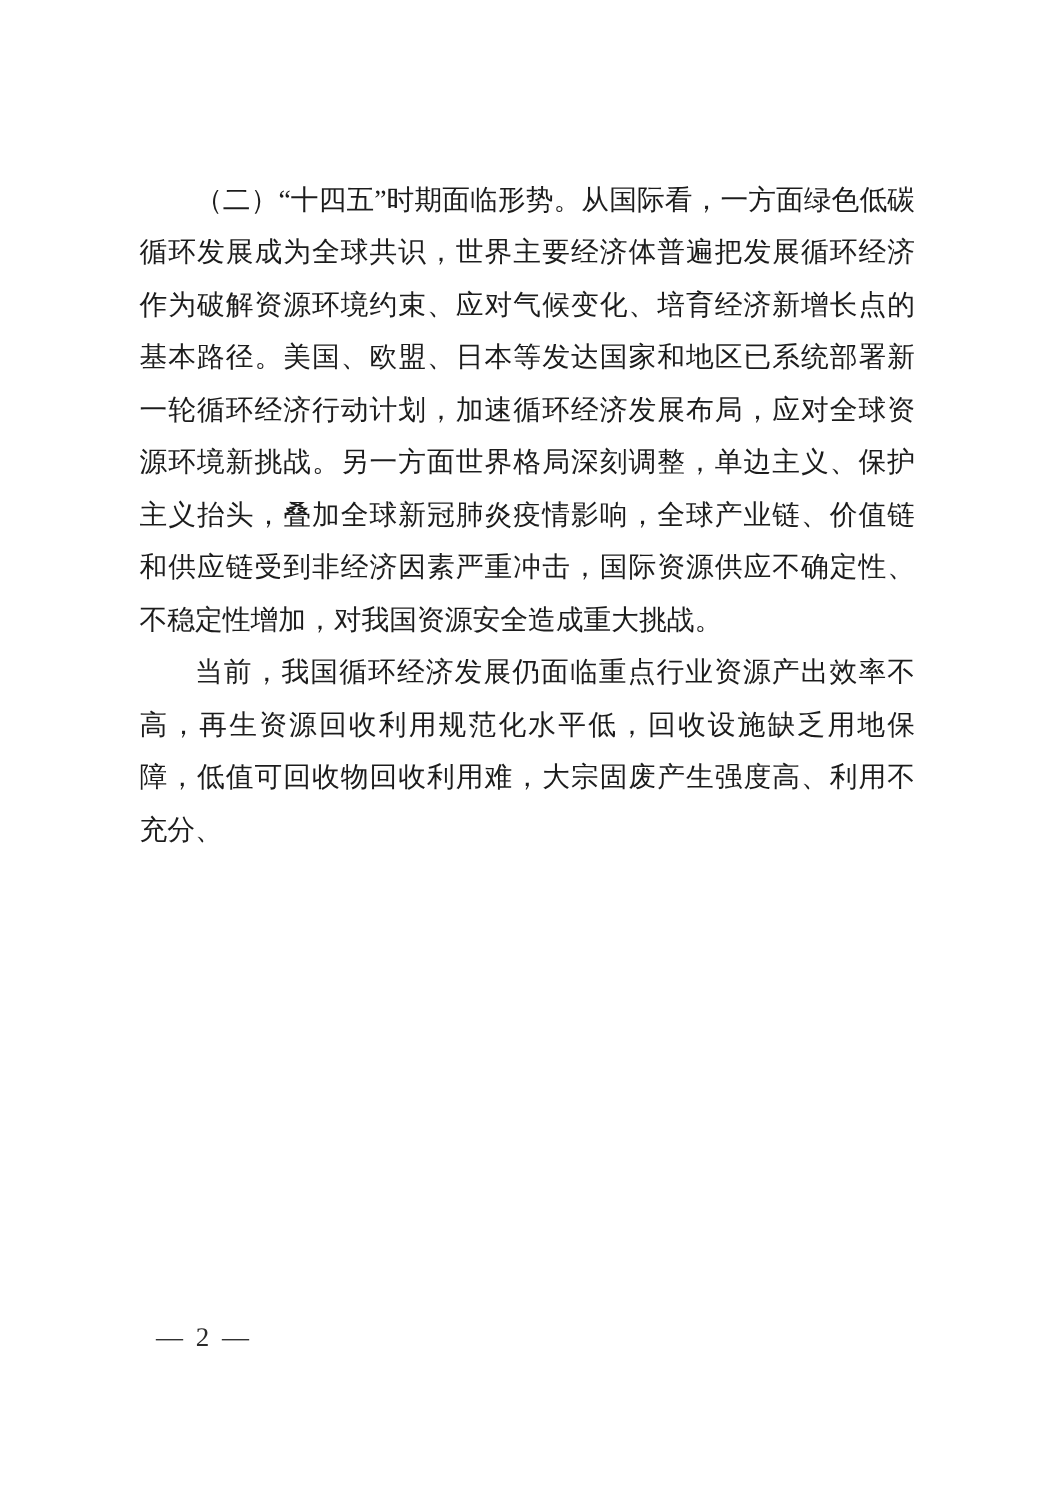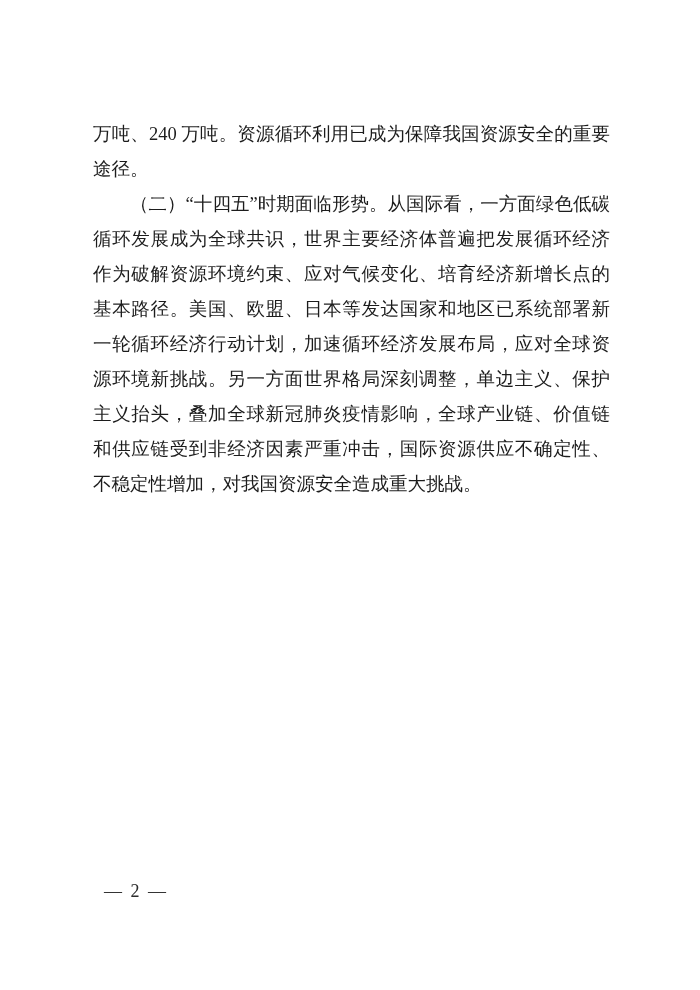--- a/index.html
+++ b/index.html
@@ -50,21 +50,21 @@
     line-height: 22px;
     color: #2b2b2b;
     letter-spacing: 2px;
   }
 </style>
 </head>
 <body>
 
 <div class="doc-page">
   <div class="doc-body">
-    <p class="para">
-      <span class="run">万吨、240 万吨。资源循环利用已成为保障我国资源安全的重要途径。</span>
+    <p class="para indent">
+      <span class="run bold">（二）“十四五”时期面临形势。</span><span class="run">从国际看，一方面绿色低碳循环发展成为全球共识，世界主要经济体普遍把发展循环经济作为破解资源环境约束、应对气候变化、培育经济新增长点的基本路径。美国、欧盟、日本等发达国家和地区已系统部署新一轮循环经济行动计划，加速循环经济发展布局，应对全球资源环境新挑战。另一方面世界格局深刻调整，单边主义、保护主义抬头，叠加全球新冠肺炎疫情影响，全球产业链、价值链和供应链受到非经济因素严重冲击，国际资源供应不确定性、不稳定性增加，对我国资源安全造成重大挑战。</span>
     </p>
     <p class="para indent">
-      <span class="run bold">（二）“十四五”时期面临形势。</span><span class="run">从国际看，一方面绿色低碳循环发展成为全球共识，世界主要经济体普遍把发展循环经济作为破解资源环境约束、应对气候变化、培育经济新增长点的基本路径。美国、欧盟、日本等发达国家和地区已系统部署新一轮循环经济行动计划，加速循环经济发展布局，应对全球资源环境新挑战。另一方面世界格局深刻调整，单边主义、保护主义抬头，叠加全球新冠肺炎疫情影响，全球产业链、价值链和供应链受到非经济因素严重冲击，国际资源供应不确定性、不稳定性增加，对我国资源安全造成重大挑战。</span>
+      <span class="run">当前，我国循环经济发展仍面临重点行业资源产出效率不高，再生资源回收利用规范化水平低，回收设施缺乏用地保障，低值可回收物回收利用难，大宗固废产生强度高、利用不充分、</span>
     </p>
   </div>
   <div class="page-number">— 2 —</div>
 </div>
 
 </body></html>

